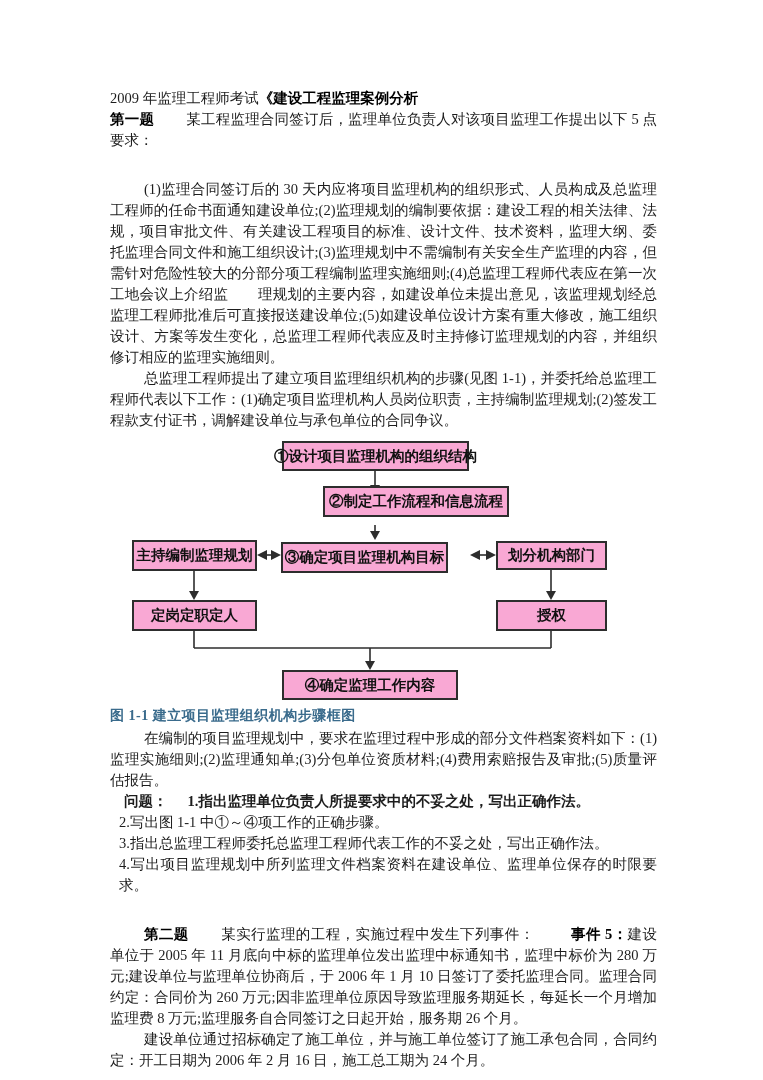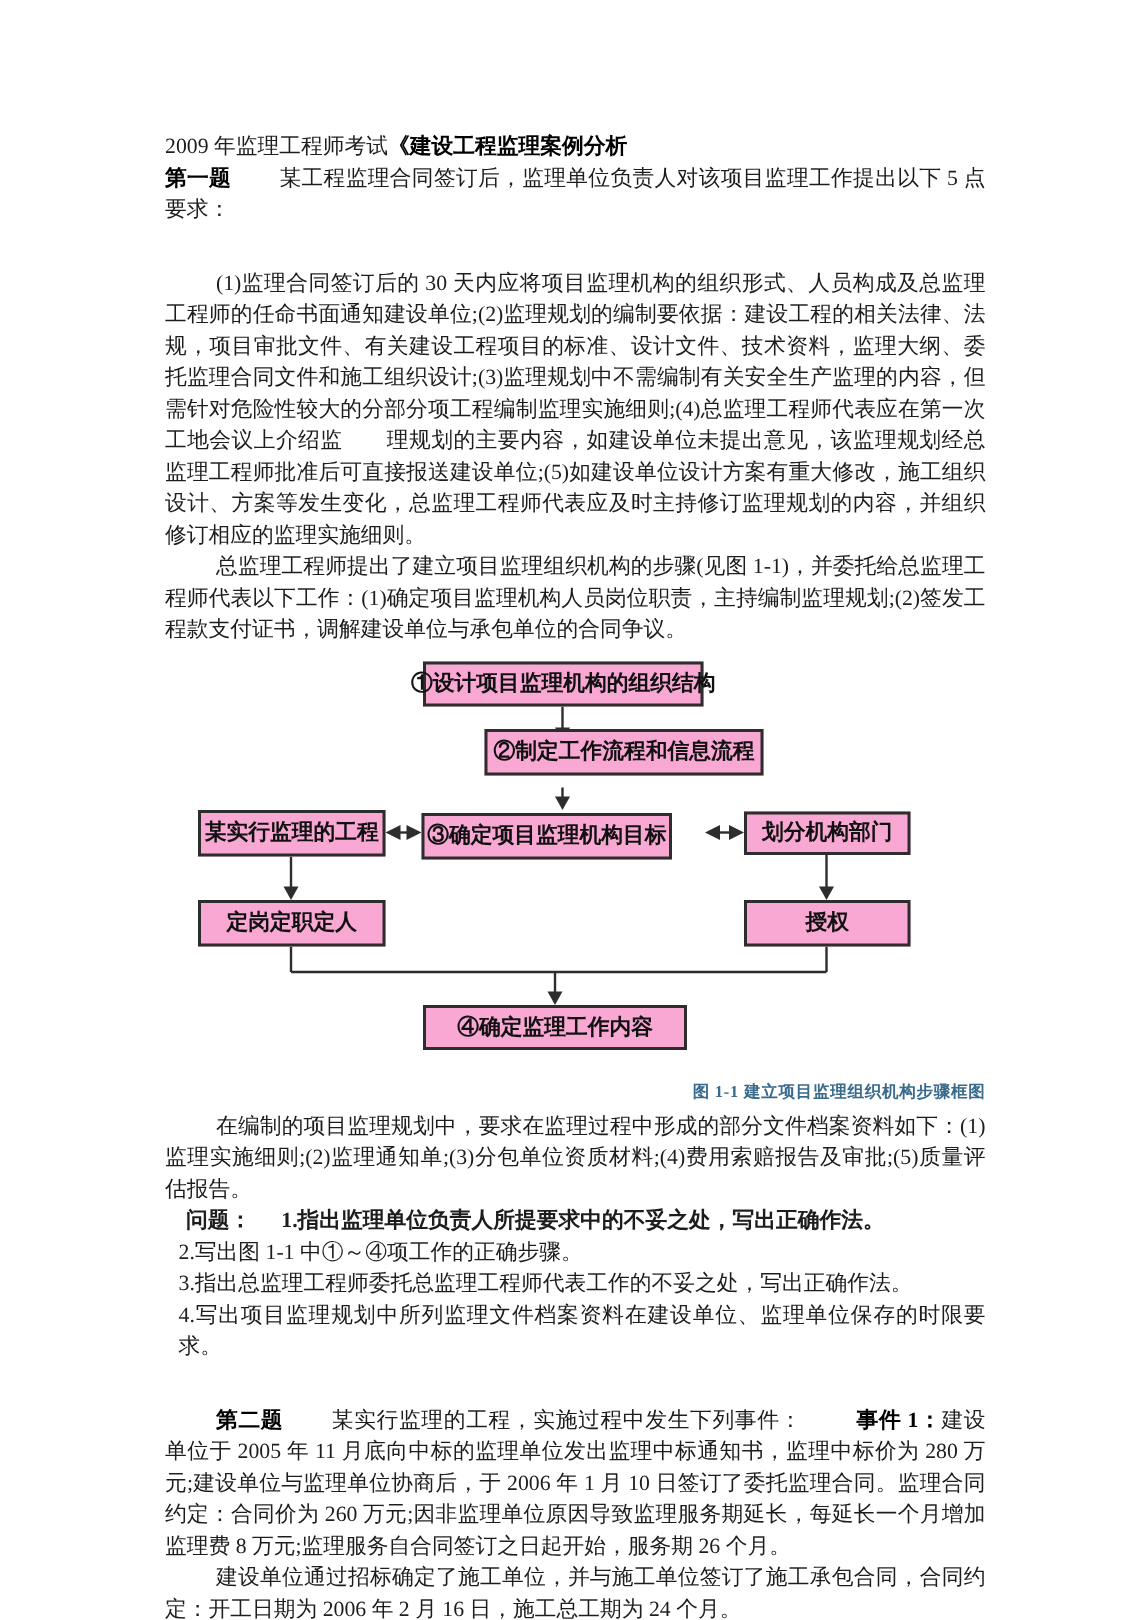--- a/index.html
+++ b/index.html
@@ -47,24 +47,24 @@
     display: flex;
     align-items: center;
     justify-content: center;
     font-weight: bold;
     font-size: 14.5px;
     color: #111;
     white-space: nowrap;
   }
   .fc svg { position: absolute; left: 0; top: 0; }
   .fig-caption {
-    text-align: right;
-    font-size: 11px;
+    text-align: left;
+    font-size: 14px;
     font-weight: bold;
-    margin-top: 16px;
+    margin-top: 3px;
     letter-spacing: 0.5px;
   }
 </style>
 </head>
 <body>
 
 <div class="page">
   <div class="content">
 
     <p class="para"><span>2009 年监理工程师考试</span><span class="b">《建设工程监理案例分析</span></p>
@@ -104,37 +104,37 @@
 
             <line x1="84" y1="192" x2="84" y2="209"></line>
             <line x1="441" y1="192" x2="441" y2="209"></line>
             <line x1="84" y1="209" x2="441" y2="209"></line>
             <line x1="260" y1="209" x2="260" y2="223"></line>
             <polygon points="255,222 265,222 260,231" stroke="none"></polygon>
           </g>
         </svg>
         <div class="box" style="left:172px; top:2px;   width:187px; height:30px;">①设计项目监理机构的组织结构</div>
         <div class="box" style="left:172px; top:47px;  width:186px; height:31px;margin-left:41px;">②制定工作流程和信息流程</div>
-        <div class="box" style="left:22px;  top:101px; width:125px; height:31px;">某实行监理的工程</div>
+        <div class="box" style="left:22px;  top:101px; width:125px; height:31px;">主持编制监理规划</div>
         <div class="box" style="left:171px; top:103px; width:167px; height:31px;">③确定项目监理机构目标</div>
         <div class="box" style="left:386px; top:102px; width:111px; height:29px;">划分机构部门</div>
         <div class="box" style="left:22px;  top:161px; width:125px; height:31px;">定岗定职定人</div>
         <div class="box" style="left:386px; top:161px; width:111px; height:31px;text-align:center;">授权</div>
         <div class="box" style="left:172px; top:231px; width:176px; height:30px;">④确定监理工作内容</div>
       </div>
       <div class="fig-caption" style="color: rgb(58, 107, 140);">图 1-1 建立项目监理组织机构步骤框图</div>
     </div>
 
     <p class="para indent">在编制的项目监理规划中，要求在监理过程中形成的部分文件档案资料如下：(1)监理实施细则;(2)监理通知单;(3)分包单位资质材料;(4)费用索赔报告及审批;(5)质量评估报告。</p>
 
     <p class="qline first"><span>问题：</span><span class="gap-q"></span><span>1.指出监理单位负责人所提要求中的不妥之处，写出正确作法。</span></p>
     <p class="qline rest">2.写出图 1-1 中①～④项工作的正确步骤。</p>
     <p class="qline rest">3.指出总监理工程师委托总监理工程师代表工作的不妥之处，写出正确作法。</p>
     <p class="qline rest">4.写出项目监理规划中所列监理文件档案资料在建设单位、监理单位保存的时限要求。</p>
 
     <div class="blank"></div>
 
-    <p class="para indent"><span class="b">第二题</span><span class="gap-lg"></span><span>某实行监理的工程，实施过程中发生下列事件：</span><span class="gap-ev"></span><span class="b">事件 1：</span><span>建设单位于 2005 年 11 月底向中标的监理单位发出监理中标通知书，监理中标价为 280 万元;建设单位与监理单位协商后，于 2006 年 1 月 10 日签订了委托监理合同。监理合同约定：合同价为 260 万元;因非监理单位原因导致监理服务期延长，每延长一个月增加监理费 8 万元;监理服务自合同签订之日起开始，服务期 26 个月。</span></p>
+    <p class="para indent"><span class="b">第二题</span><span class="gap-lg"></span><span>某实行监理的工程，实施过程中发生下列事件：</span><span class="gap-ev"></span><span class="b">事件 5：</span><span>建设单位于 2005 年 11 月底向中标的监理单位发出监理中标通知书，监理中标价为 280 万元;建设单位与监理单位协商后，于 2006 年 1 月 10 日签订了委托监理合同。监理合同约定：合同价为 260 万元;因非监理单位原因导致监理服务期延长，每延长一个月增加监理费 8 万元;监理服务自合同签订之日起开始，服务期 26 个月。</span></p>
 
     <p class="para indent">建设单位通过招标确定了施工单位，并与施工单位签订了施工承包合同，合同约定：开工日期为 2006 年 2 月 16 日，施工总工期为 24 个月。</p>
 
   </div>
 </div>
 
 </body></html>

